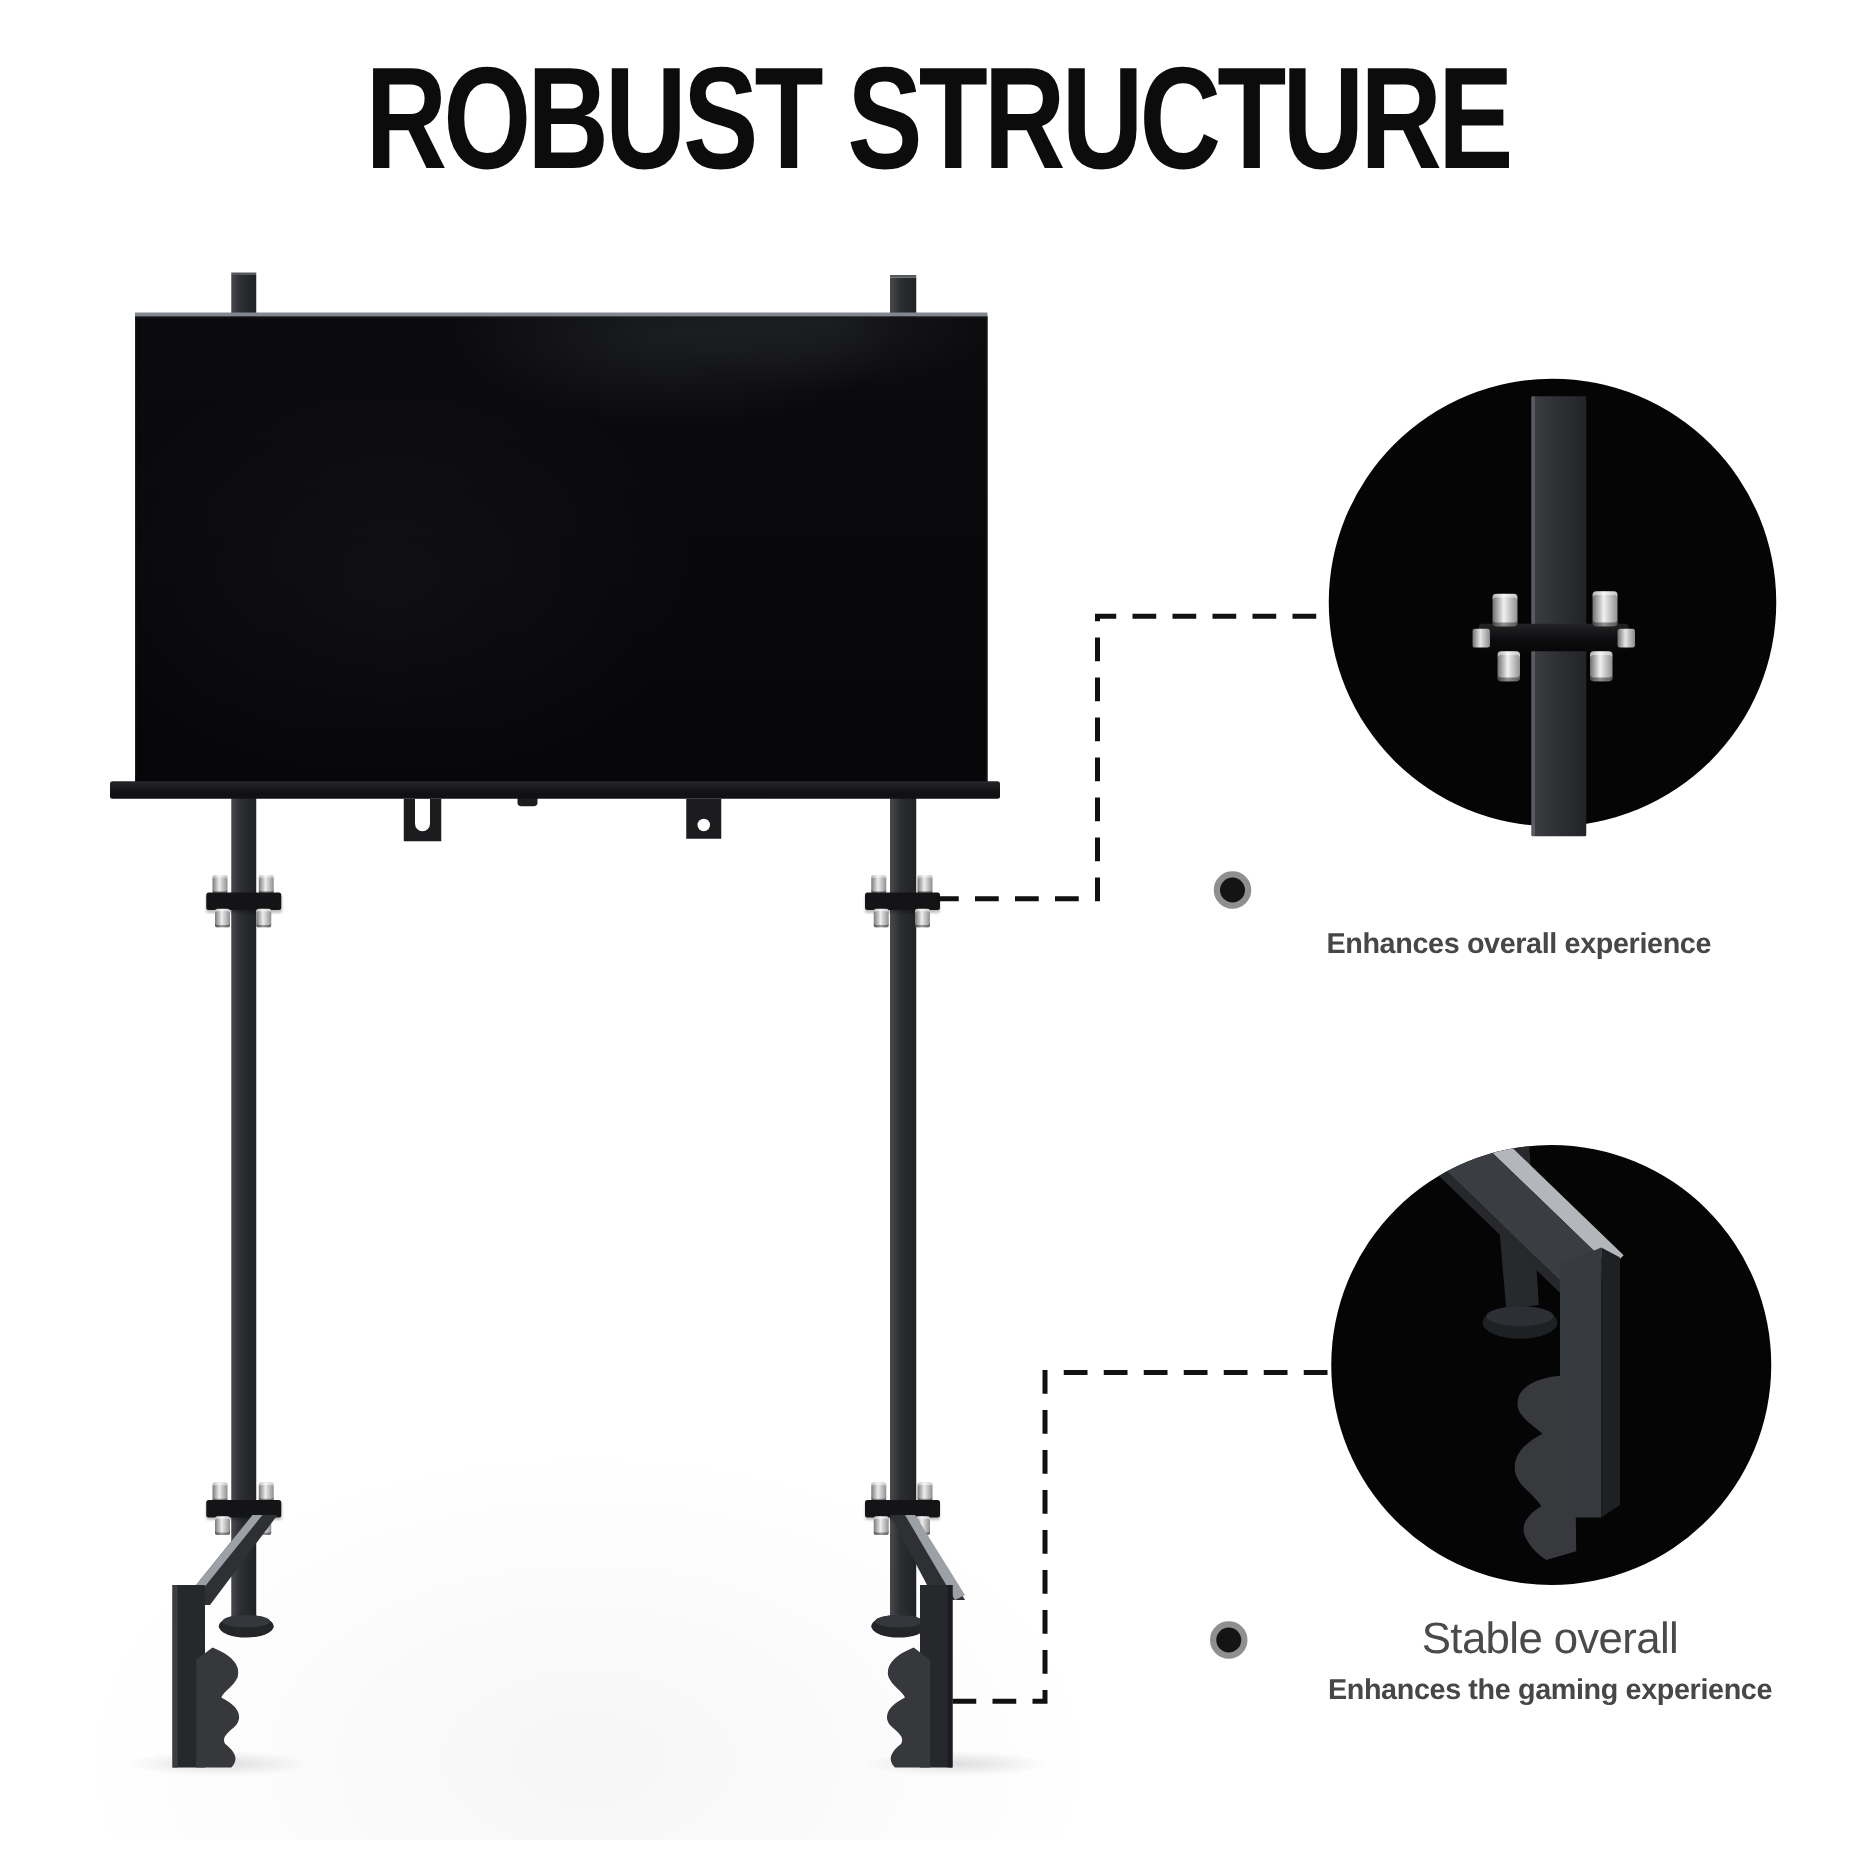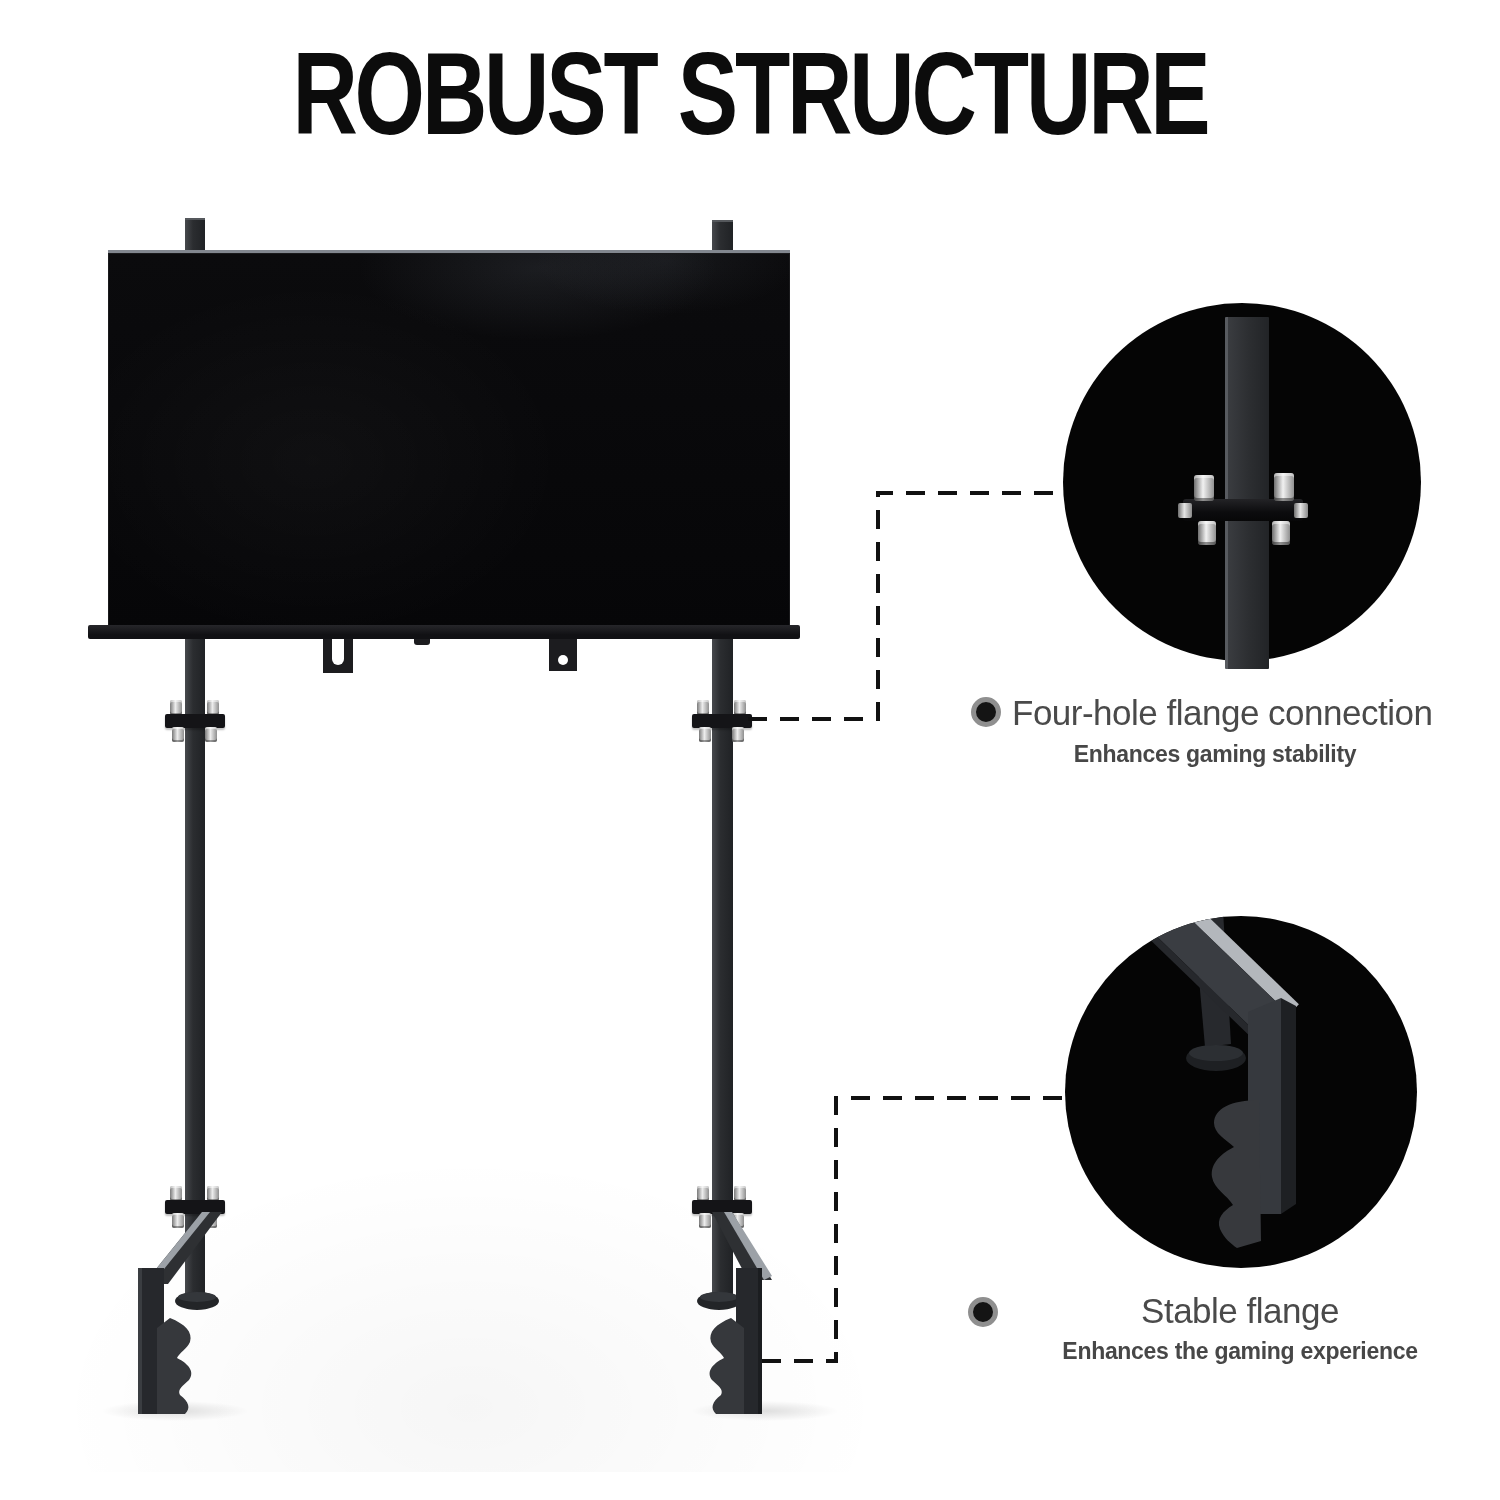--- a/index.html
+++ b/index.html
@@ -182,20 +182,19 @@
       </g>
       <polygon points="183,96 216,82 216,298 183,298" fill="#36393e"></polygon>
       <polygon points="216,82 231,90 231,288 216,298" fill="#1e2023"></polygon>
       <path d="M194,184 C166,184 149,193 149,207 C149,217 160,223 169,231
                C157,237 145,247 147,261 C149,273 162,279 168,289
                C158,295 151,303 155,313 C159,322 166,328 172,332 L196,325 Z" fill="#37393d"></path>
     </svg>
   </div>
 
   <span class="abs dot d1"></span>
-  <div class="abs co-title t1">Four-hole flange connection</div>
-  <div class="abs co-sub s1">Enhances gaming stability</div>
+  <div class="abs co-sub s1">Enhances overall experience</div>
 
   <span class="abs dot d2"></span>
-  <div class="abs co-title t2">Stable flange</div>
+  <div class="abs co-title t2">Stable overall</div>
   <div class="abs co-sub s2">Enhances the gaming experience</div>
 
 </div>
 
 </body></html>

